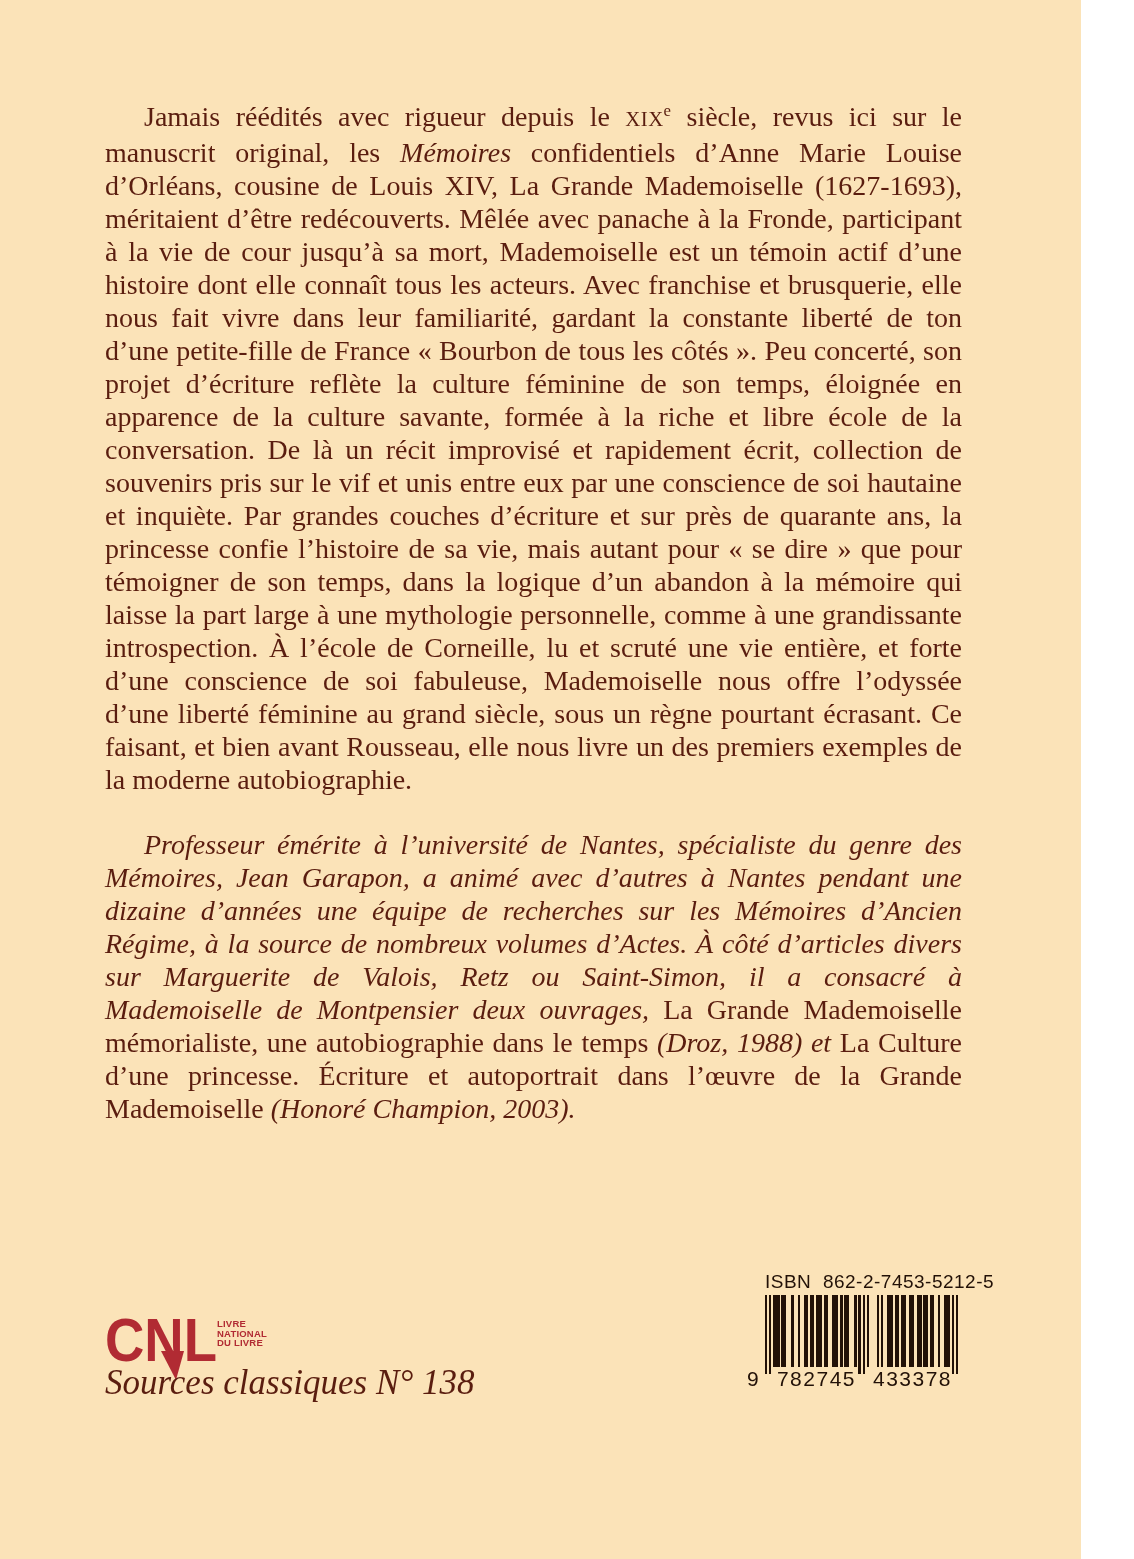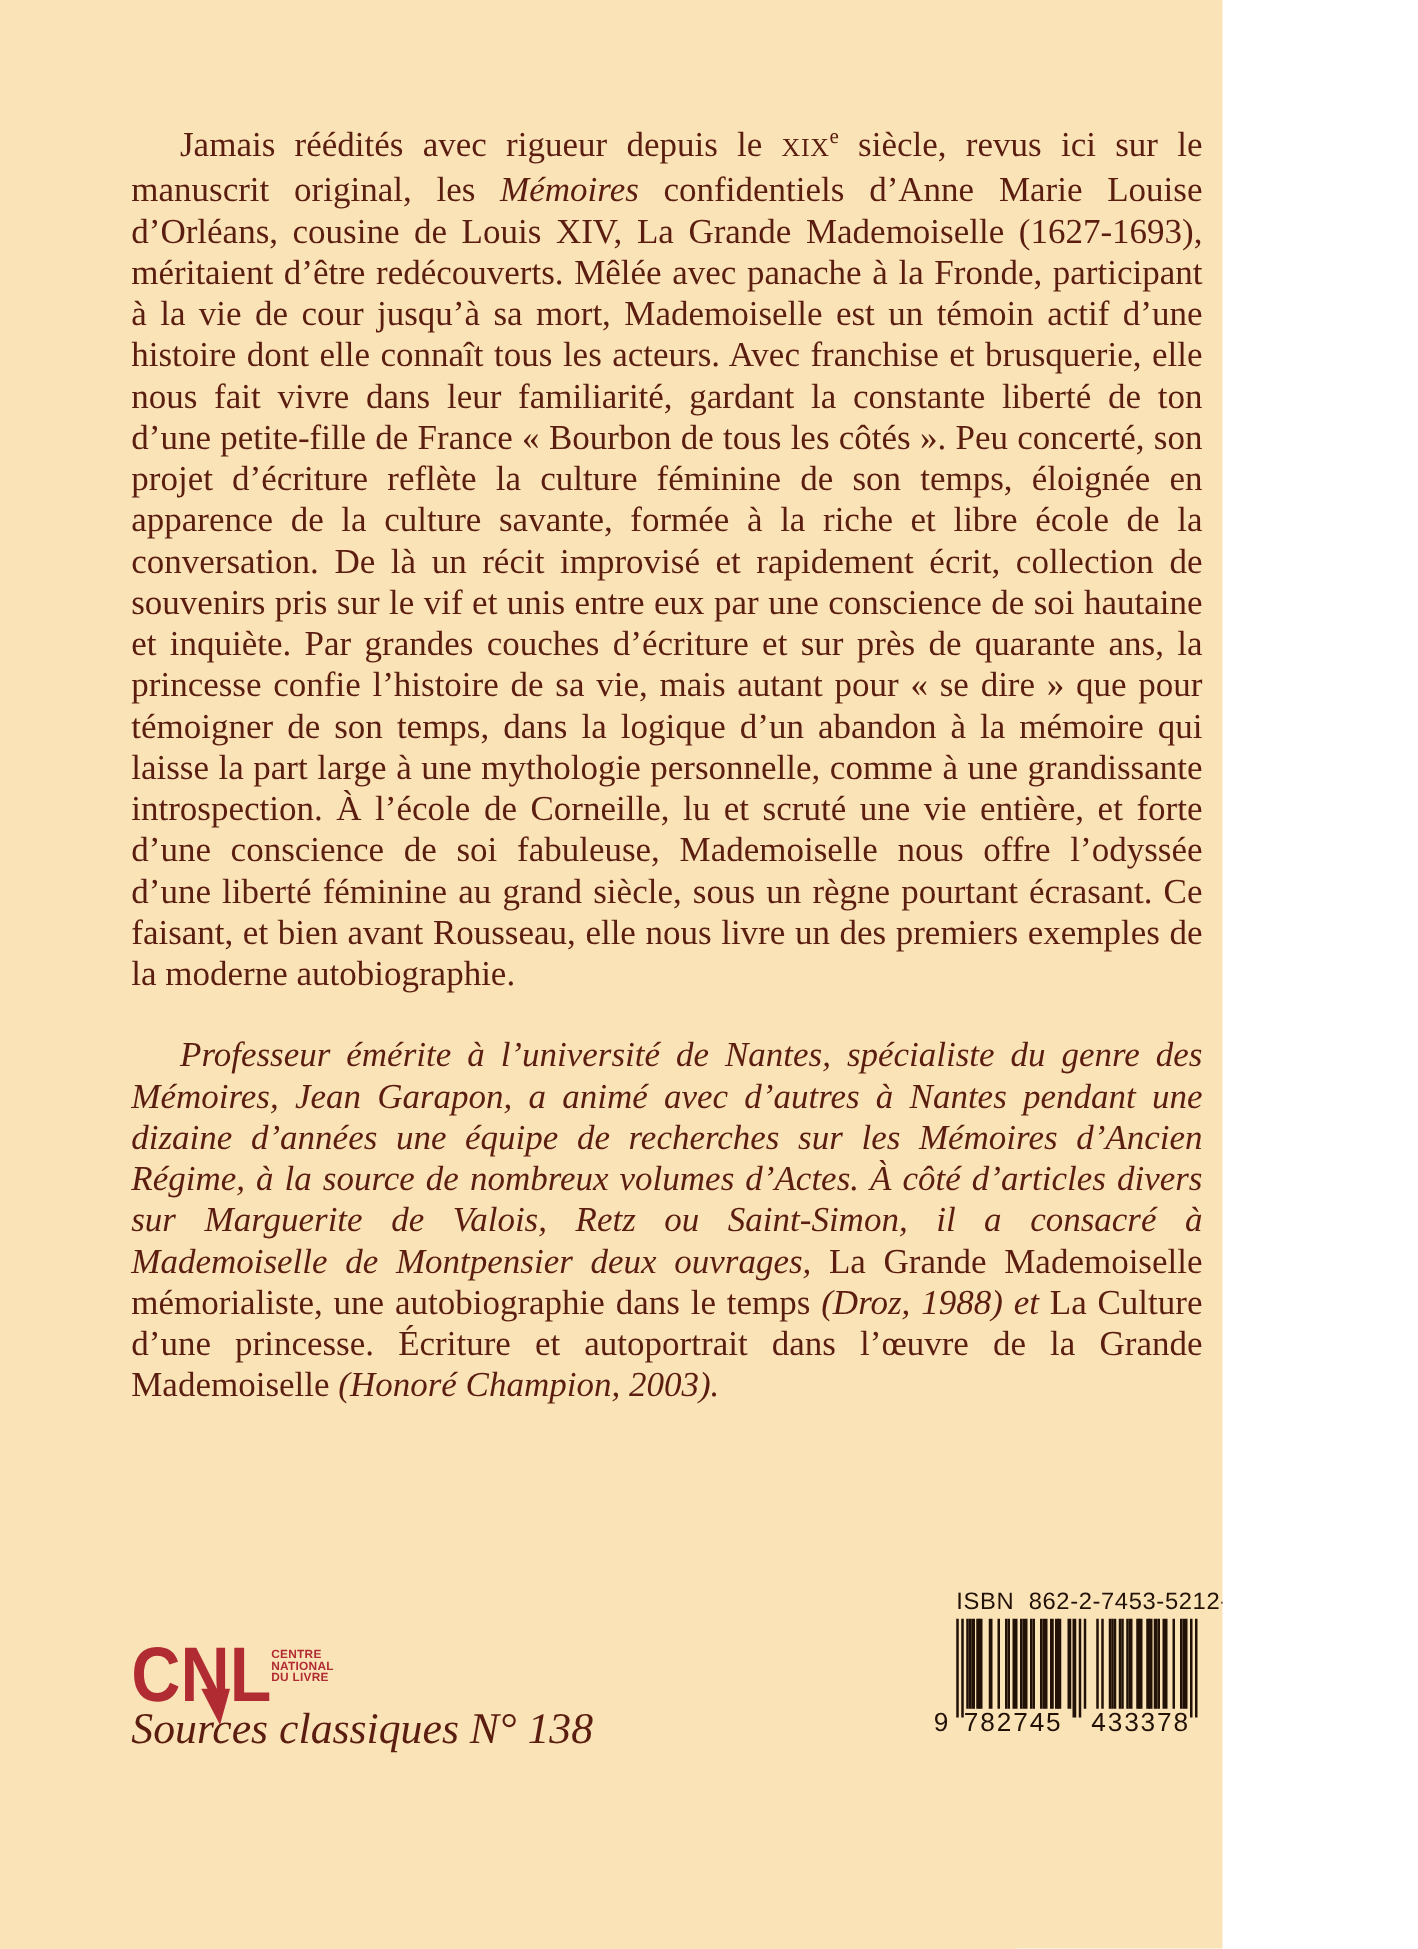--- a/index.html
+++ b/index.html
@@ -4,21 +4,21 @@
 <style>
   :root{
     --bg:#fbe3b8;
     --ink:#5a1d0f;
     --logo:#b12b33;
     --bar:#221107;
   }
   html,body{margin:0;padding:0;background:#fff;}
   .page{
     position:relative;
-    width:978px;height:1559px;
+    width:1081px;height:1559px;
     background:var(--bg);
     font-family:"Liberation Serif",serif;
     color:var(--ink);
     overflow:hidden;
   }
   .text-col{
     position:absolute;
     left:105px;top:100px;width:857px;
   }
   p.body-para{
@@ -76,40 +76,40 @@
     width:193px;height:98px;
   }
   .bar{position:absolute;top:0;height:72px;background:var(--bar);}
   .bar.guard{height:79px;}
   .bc-digit{
     position:absolute;top:72px;
     font-size:21px;letter-spacing:1.5px;
     white-space:nowrap;
   }
   .d-first{left:-18px;}
-  .d-left{left:6px;width:85px;text-align:left;}
+  .d-left{left:6px;width:85px;text-align:right;}
   .d-right{left:105px;width:85px;text-align:center;}
 </style>
 </head>
 <body>
 
 <div class="page">
 
   <div class="text-col">
     <p class="body-para"><span>Jamais réédités avec rigueur depuis le </span><span class="run-sc">xix</span><span class="run-sup">e</span><span> siècle, revus ici sur le manuscrit original, les </span><span class="run-i">Mémoires</span><span> confidentiels d’Anne Marie Louise d’Orléans, cousine de Louis XIV, La Grande Mademoiselle (1627-1693), méritaient d’être redécouverts. Mêlée avec panache à la Fronde, participant à la vie de cour jusqu’à sa mort, Mademoiselle est un témoin actif d’une histoire dont elle connaît tous les acteurs. Avec franchise et brusquerie, elle nous fait vivre dans leur familiarité, gardant la constante liberté de ton d’une petite-fille de France « Bourbon de tous les côtés ». Peu concerté, son projet d’écriture reflète la culture féminine de son temps, éloignée en apparence de la culture savante, formée à la riche et libre école de la conversation. De là un récit improvisé et rapidement écrit, collection de souvenirs pris sur le vif et unis entre eux par une conscience de soi hautaine et inquiète. Par grandes couches d’écriture et sur près de quarante ans, la princesse confie l’histoire de sa vie, mais autant pour « se dire » que pour témoigner de son temps, dans la logique d’un abandon à la mémoire qui laisse la part large à une mythologie personnelle, comme à une grandissante introspection. À l’école de Corneille, lu et scruté une vie entière, et forte d’une conscience de soi fabuleuse, Mademoiselle nous offre l’odyssée d’une liberté féminine au grand siècle, sous un règne pourtant écrasant. Ce faisant, et bien avant Rousseau, elle nous livre un des premiers exemples de la moderne autobiographie.</span></p>
     <p class="body-para bio"><span class="run-i">Professeur émérite à l’université de Nantes, spécialiste du genre des Mémoires, Jean Garapon, a animé avec d’autres à Nantes pendant une dizaine d’années une équipe de recherches sur les Mémoires d’Ancien Régime, à la source de nombreux volumes d’Actes. À côté d’articles divers sur Marguerite de Valois, Retz ou Saint-Simon, il a consacré à Mademoiselle de Montpensier deux ouvrages, </span><span class="run-r">La Grande Mademoiselle mémorialiste, une autobiographie dans le temps </span><span class="run-i">(Droz, 1988) et </span><span class="run-r">La Culture d’une princesse. Écriture et autoportrait dans l’œuvre de la Grande Mademoiselle </span><span class="run-i">(Honoré Champion, 2003).</span></p>
   </div>
 
   <div class="cnl">
     <svg class="cnl-letters" width="125" height="70" viewBox="0 0 125 70">
       <polygon points="56,36 79,36 71,65" fill="#b12b33"></polygon>
       <text x="0" y="46" textLength="112" lengthAdjust="spacingAndGlyphs" font-family="Liberation Sans, sans-serif" font-weight="bold" font-size="62" fill="#b12b33">CNL</text>
     </svg>
     <div class="cnl-caption">
-      <div>CENTRE</div>
+      <div>LIVRE</div>
       <div>NATIONAL</div>
       <div>DU LIVRE</div>
     </div>
   </div>
 
   <div class="collection">Sources classiques N° 138</div>
 
   <div class="isbn-block">
     <div class="isbn-line">ISBN  862-2-7453-5212-5</div>
     <div class="bars">

